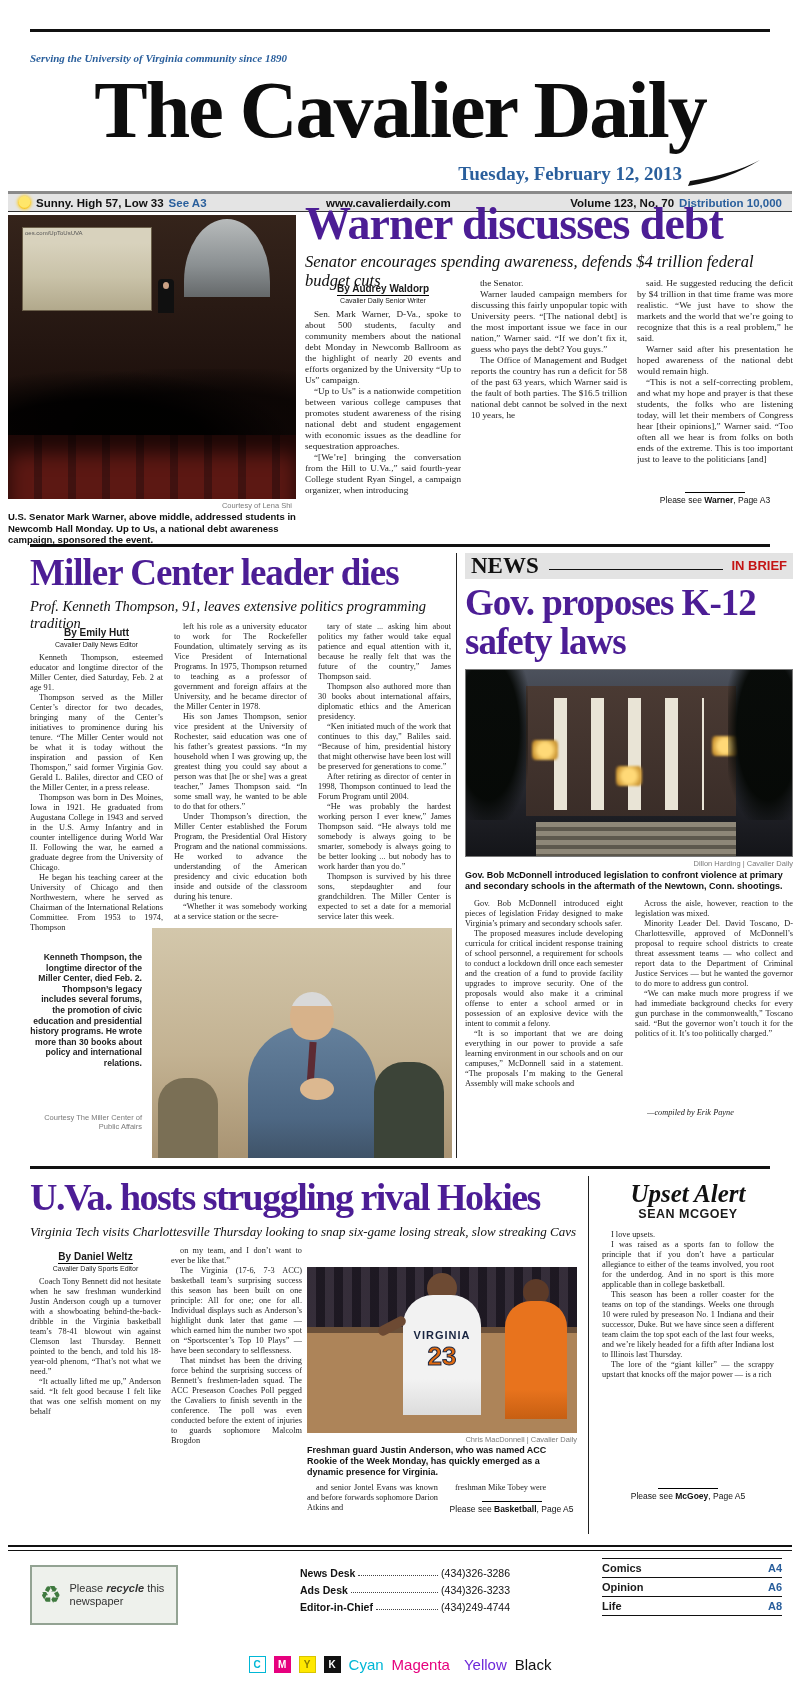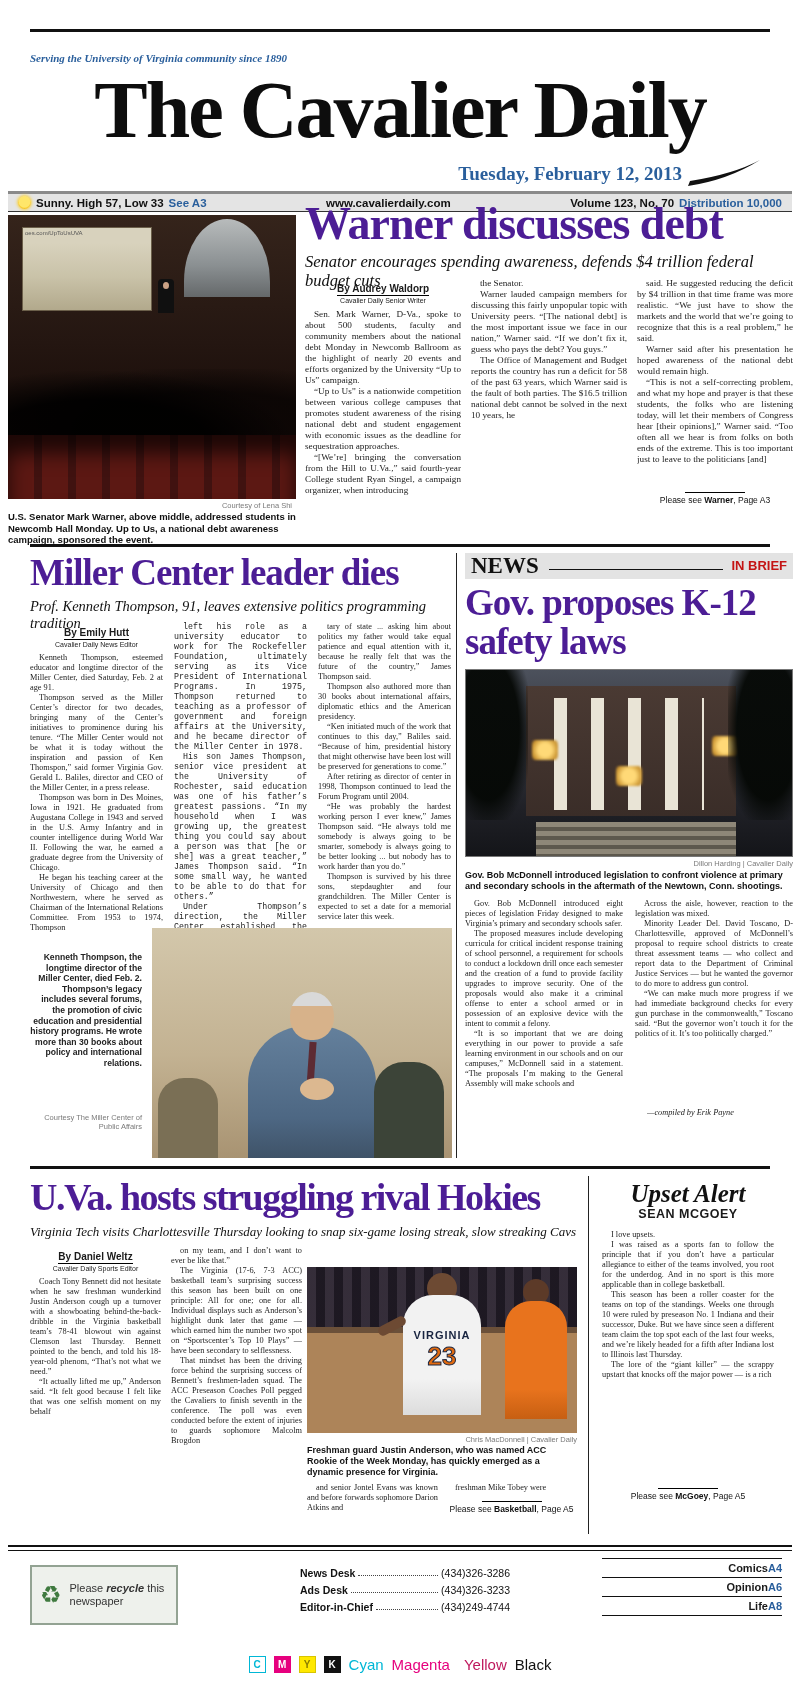--- a/index.html
+++ b/index.html
@@ -123,36 +123,36 @@
     display:flex;align-items:center;gap:8px;padding:4px 8px;box-sizing:border-box;}
   .recycle-glyph{font-size:24px;color:#3f7a3f;line-height:24px;}
   .recycle-text{font:11px/13px "Liberation Sans",sans-serif;color:#333;}
   .recycle-text .em{font-style:italic;font-weight:bold;}
   .contacts{left:300px;top:1562px;width:210px;font-family:"Liberation Sans",sans-serif;}
   .contact-row{display:flex;align-items:flex-end;height:17px;font-size:10.5px;color:#111;}
   .contact-label{font-weight:bold;white-space:nowrap;}
   .leader{flex:1;border-bottom:1.5px dotted #444;margin:0 3px 3px;}
   .contact-phone{white-space:nowrap;}
   .index{left:602px;top:1558px;width:180px;font-family:"Liberation Sans",sans-serif;}
-  .index-row{display:flex;justify-content:flex-end;align-items:center;height:18px;
+  .index-row{display:flex;justify-content:space-between;align-items:center;height:18px;
     border-bottom:1px solid #111;font-size:11px;font-weight:bold;}
   .index-row:first-child{border-top:1px solid #111;}
   .index-page{color:#2a5f9c;}
 
   
   .printbar{left:0;top:1656px;width:800px;display:flex;justify-content:center;align-items:center;gap:8px;
     font-family:"Liberation Sans",sans-serif;}
   .pb-box{width:15px;height:15px;display:flex;align-items:center;justify-content:center;
     font-size:10px;font-weight:bold;border:1px solid #555;}
   .pb-c{color:#00b7d6;border-color:#00b7d6;background:#fff;}
   .pb-m{background:#e6007e;color:#fff;border-color:#e6007e;}
   .pb-y{background:#ffe800;color:#8a7c00;border-color:#d8c500;}
   .pb-k{background:#111;color:#fff;border-color:#111;}
   .pb-word{font-size:15px;}
-  .pb-cyan{color:#00b7d6;} .pb-magenta{color:#e6007e;} .pb-yellow{color:#be185d;margin-left:6px;} .pb-black{color:#111;}
+  .pb-cyan{color:#00b7d6;} .pb-magenta{color:#e6007e;} .pb-yellow{color:#6d28d9;margin-left:6px;} .pb-black{color:#111;}
 </style>
 </head>
 <body>
 
 <div class="page">
 
   <div class="abs top-rule"></div>
   <div class="abs tagline">Serving the University of Virginia community since 1890</div>
   <h1 class="abs masthead">The Cavalier Daily</h1>
   <div class="abs date-row">Tuesday, February 12, 2013</div>
@@ -226,21 +226,21 @@
         <span class="by">By Emily Hutt</span>
         <span class="role">Cavalier Daily News Editor</span>
       </div>
       <div class="bodytext small" style="height:282px;">
           <p>Kenneth Thompson, esteemed educator and longtime director of the Miller Center, died Saturday, Feb. 2 at age 91.</p>
           <p>Thompson served as the Miller Center’s director for two decades, bringing many of the Center’s initiatives to prominence during his tenure. “The Miller Center would not be what it is today without the inspiration and passion of Ken Thomspon,” said former Virginia Gov. Gerald L. Baliles, director and CEO of the Miller Center, in a press release.</p>
           <p>Thompson was born in Des Moines, Iowa in 1921. He graduated from Augustana College in 1943 and served in the U.S. Army Infantry and in counter intelligence during World War II. Following the war, he earned a graduate degree from the University of Chicago.</p>
           <p>He began his teaching career at the University of Chicago and then Northwestern, where he served as Chairman of the International Relations Committee. From 1953 to 1974, Thompson</p>
         </div>
     </div>
-    <div class="bodytext small" style="width:133px;height:320px;font-family:Liberation Mono, monospace;">
+    <div class="bodytext small" style="width:133px;height:320px;">
         <p>left his role as a university educator to work for The Rockefeller Foundation, ultimately serving as its Vice President of International Programs. In 1975, Thompson returned to teaching as a professor of government and foreign affairs at the University, and he became director of the Miller Center in 1978.</p>
         <p>His son James Thompson, senior vice president at the University of Rochester, said education was one of his father’s greatest passions. “In my household when I was growing up, the greatest thing you could say about a person was that [he or she] was a great teacher,” James Thompson said. “In some small way, he wanted to be able to do that for others.”</p>
         <p>Under Thompson’s direction, the Miller Center established the Forum Program, the Presidential Oral History Program and the national commissions. He worked to advance the understanding of the American presidency and civic education both inside and outside of the classroom during his tenure.</p>
         <p>“Whether it was somebody working at a service station or the secre-</p>
       </div>
     <div class="bodytext small" style="width:133px;height:320px;">
         <p>tary of state ... asking him about politics my father would take equal patience and equal attention with it, because he really felt that was the future of the country,” James Thompson said.</p>
         <p>Thompson also authored more than 30 books about international affairs, diplomatic ethics and the American presidency.</p>
         <p>“Ken initiated much of the work that continues to this day,” Baliles said. “Because of him, presidential history that might otherwise have been lost will be preserved for generations to come.”</p>
         <p>After retiring as director of center in 1998, Thompson continued to lead the Forum Program until 2004.</p>

